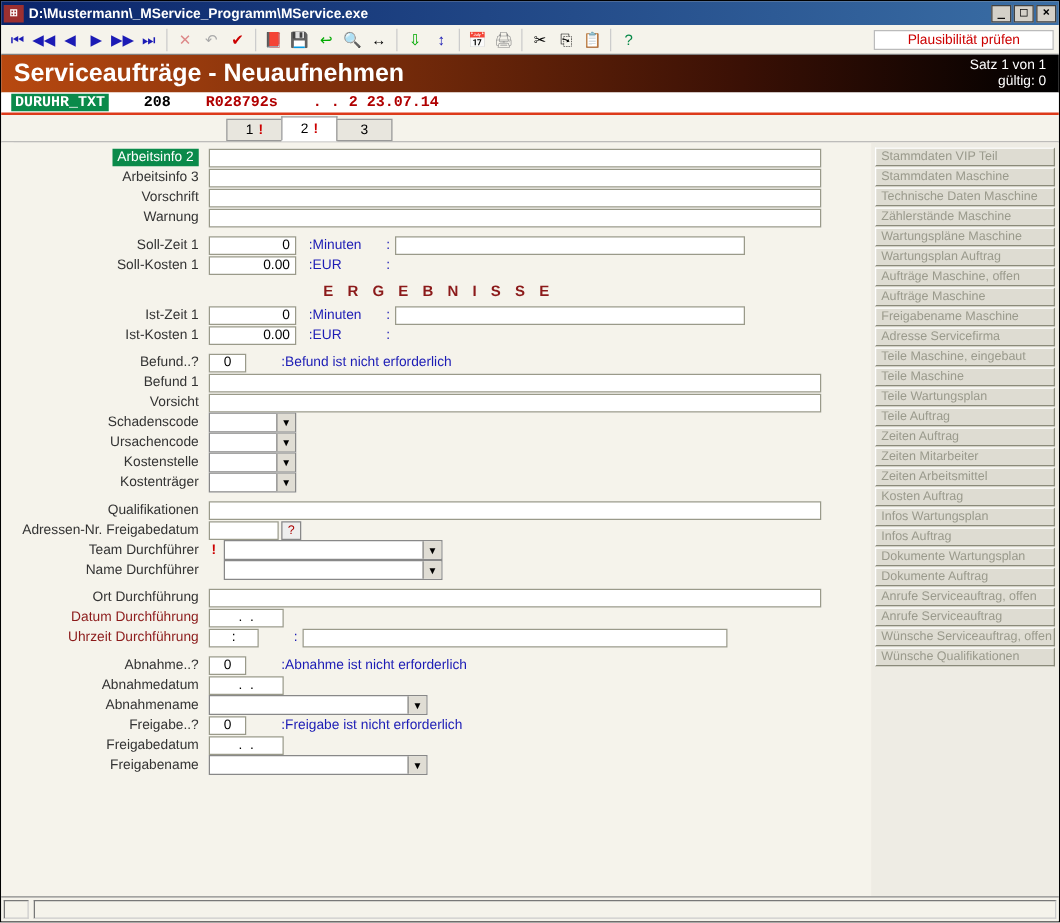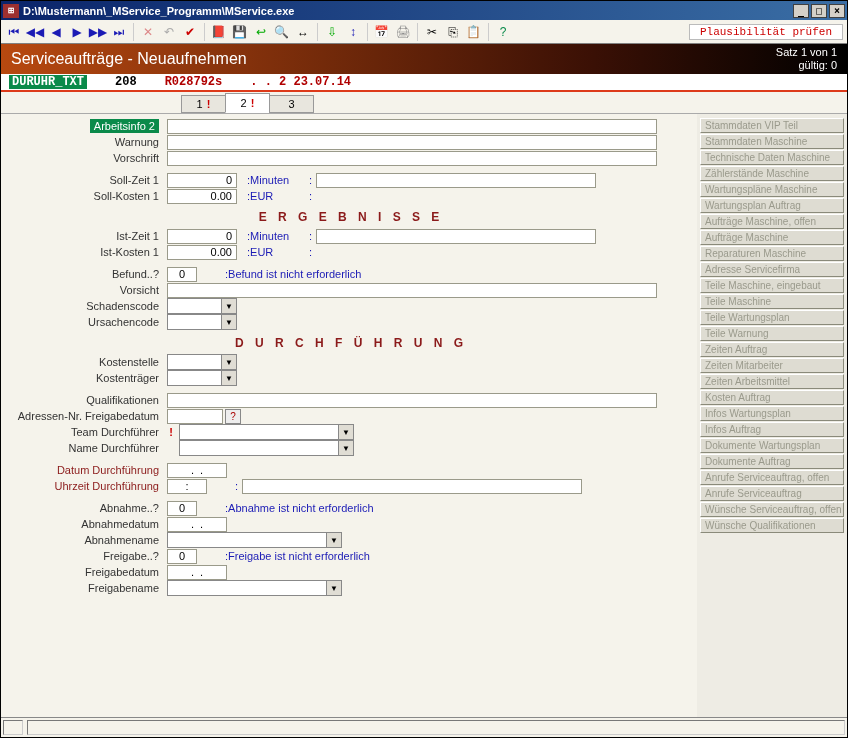--- a/index.html
+++ b/index.html
@@ -8,23 +8,23 @@
 .titlebar { height: 19px; background: linear-gradient(to right, #0a246a, #3a6ea5); color: #fff; display: flex; align-items: center; padding: 0 2px; font-size: 11px; font-weight: bold; }
 .titlebar-icon { width: 16px; height: 14px; background: #9c3030; margin-right: 4px; display: inline-flex; align-items: center; justify-content: center; color:#fff; font-size:8px;}
 .titlebar-text { flex: 1; }
 .titlebar-btns { display: flex; gap: 2px; }
 .titlebar-btn { width: 16px; height: 14px; background: #d4d0c8; border: 1px solid #404040; display: flex; align-items: center; justify-content: center; font-family: monospace; font-size: 10px; color:#000; cursor: default; }
 .menubar { height: 19px; background: #f5f3eb; display: flex; align-items: center; padding: 0 4px; gap: 0; border-bottom: 1px solid #aaa; }
 .menu-item { padding: 2px 6px; color: #1b1bb5; font-size: 11px; cursor: default; }
 .toolbar { height: 24px; background: #f5f3eb; display: flex; align-items: center; padding: 0 4px; gap: 3px; border-bottom: 1px solid #808080; }
 .tb-sep { width: 1px; height: 18px; background: #ccc; margin: 0 2px; }
 .tb-btn { width: 18px; height: 18px; display: flex; align-items: center; justify-content: center; font-size: 12px; cursor: default; }
-.plausi { margin-left: auto; color: #cc0000; font-size: 11px; padding: 1px 10px; border: 1px solid #bbb; background: #fff; font-family: Liberation Mono, monospace; }
+.plausi { margin-left: auto; color: #cc0000; font-size: 11px; padding: 1px 26px; border: 1px solid #bbb; background: #fff; }
 .headerband { height: 30px; background: linear-gradient(to right, #b84910, #3a1005 70%, #000000); color: #fff; display: flex; align-items: center; padding: 0 10px; }
-.headerband-title { font-size: 16px; font-family: Arial, sans-serif; }
+.headerband-title { font-size: 20px; font-family: Arial, sans-serif; font-weight: bold; }
 .headerband-right { margin-left: auto; text-align: right; font-size: 11px; line-height: 13px; }
 .infoline { height: 18px; background: #fff; border-bottom: 2px solid #dd3a1a; display: flex; align-items: center; padding: 0 8px; font-family: "Courier New", monospace; font-size: 12px; font-weight: bold; gap: 28px; }
 .infoline .grn { background: #0a8a4a; color: #fff; padding: 0 3px;}
 .infoline .red { color: #b00000; }
 .tabsrow { height: 22px; background: #f5f3eb; border-bottom: 1px solid #aaa; display: flex; align-items: flex-end; padding-left: 180px; }
 .ptab { width: 45px; height: 18px; border: 1px solid #999; background: #e8e6de; display: flex; align-items: center; justify-content: center; font-size: 11px; margin-right: -1px; }
 .ptab.active { background: #fff; border-bottom: 1px solid #fff; height: 20px; }
 .ptab .ex { color: #cc0000; margin-left: 4px; font-weight: bold; }
 .body { flex: 1; display: flex; background: #f5f3eb; overflow: hidden; }
 .leftcol { width: 10px; background: #f5f3eb; }
@@ -139,25 +139,29 @@
     <div class="leftcol"></div>
     <div class="formarea">
 
       <div class="row">
           <div class="lblwrap">
             <span class="lbl hl">Arbeitsinfo 2</span>
           </div>
           <input class="fld fld-long" style="">
         </div>
       <div class="row">
+          <span class="lbl">Arbeitsinfo 3</span>
+          <input class="fld fld-long" style="">
+        </div>
+      <div class="row">
+          <span class="lbl">Vorschrift</span>
+          <input class="fld fld-long" style="">
+        </div>
+      <div class="row">
           <span class="lbl">Warnung</span>
-          <input class="fld fld-long" style="">
-        </div>
-      <div class="row">
-          <span class="lbl">Vorschrift</span>
           <input class="fld fld-long" style="">
         </div>
 
       <div class="gap"></div>
       <div class="row">
           <span class="lbl">Soll-Zeit 1</span>
           <input class="fld fld-num" value="0" style="">
           <span class="unit">:Minuten</span>
           <span class="colon2">:</span>
           <div class="fld fld-ext"></div>
@@ -185,39 +189,42 @@
           <span class="colon2">:</span>
         </div>
 
       <div class="gap"></div>
       <div class="row">
           <span class="lbl">Befund..?</span>
           <input class="fld fld-small" value="0" style="">
           <span class="hint">:Befund ist nicht erforderlich</span>
         </div>
       <div class="row">
+          <span class="lbl">Befund 1</span>
+          <input class="fld fld-long" style="">
+        </div>
+      <div class="row">
           <span class="lbl">Vorsicht</span>
           <input class="fld fld-long" style="">
         </div>
       <div class="row">
           <span class="lbl">Schadenscode</span>
           <div class="dd">
             <div class="dd-txt"></div>
             <div class="dd-btn">▼</div>
           </div>
         </div>
       <div class="row">
           <span class="lbl">Ursachencode</span>
           <div class="dd">
             <div class="dd-txt"></div>
             <div class="dd-btn">▼</div>
           </div>
         </div>
 
-      <div class="section-h">D U R C H F Ü H R U N G</div>
 
       <div class="row">
           <span class="lbl">Kostenstelle</span>
           <div class="dd">
             <div class="dd-txt"></div>
             <div class="dd-btn">▼</div>
           </div>
         </div>
       <div class="row">
           <span class="lbl">Kostenträger</span>
@@ -248,20 +255,24 @@
       <div class="row">
           <span class="lbl">Name Durchführer</span>
           <span class="excl"></span>
           <div class="dd wide">
             <div class="dd-txt"></div>
             <div class="dd-btn">▼</div>
           </div>
         </div>
 
       <div class="gap"></div>
+      <div class="row">
+          <span class="lbl">Ort Durchführung</span>
+          <input class="fld fld-long" style="">
+        </div>
       <div class="row">
           <span class="lbl redtxt">Datum Durchführung</span>
           <input class="fld fld-date" value=".  ." style="">
         </div>
       <div class="row">
           <span class="lbl redtxt">Uhrzeit Durchführung</span>
           <input class="fld fld-date" style="width: 40px;" value=":">
           <span style="width:28px"></span>
           <span class="colon2">:</span>
           <input class="fld fld-wide" style="">
@@ -305,26 +316,26 @@
 
     <div class="sidebar" id="sidebar">
         <div class="sb-btn">Stammdaten VIP Teil</div>
         <div class="sb-btn">Stammdaten Maschine</div>
         <div class="sb-btn">Technische Daten Maschine</div>
         <div class="sb-btn">Zählerstände Maschine</div>
         <div class="sb-btn">Wartungspläne Maschine</div>
         <div class="sb-btn">Wartungsplan Auftrag</div>
         <div class="sb-btn">Aufträge Maschine, offen</div>
         <div class="sb-btn">Aufträge Maschine</div>
-        <div class="sb-btn">Reparaturen Maschine</div>
+        <div class="sb-btn">Freigabename Maschine</div>
         <div class="sb-btn">Adresse Servicefirma</div>
         <div class="sb-btn">Teile Maschine, eingebaut</div>
         <div class="sb-btn">Teile Maschine</div>
         <div class="sb-btn">Teile Wartungsplan</div>
-        <div class="sb-btn">Teile Warnung</div>
+        <div class="sb-btn">Teile Auftrag</div>
         <div class="sb-btn">Zeiten Auftrag</div>
         <div class="sb-btn">Zeiten Mitarbeiter</div>
         <div class="sb-btn">Zeiten Arbeitsmittel</div>
         <div class="sb-btn">Kosten Auftrag</div>
         <div class="sb-btn">Infos Wartungsplan</div>
         <div class="sb-btn">Infos Auftrag</div>
         <div class="sb-btn">Dokumente Wartungsplan</div>
         <div class="sb-btn">Dokumente Auftrag</div>
         <div class="sb-btn">Anrufe Serviceauftrag, offen</div>
         <div class="sb-btn">Anrufe Serviceauftrag</div>

